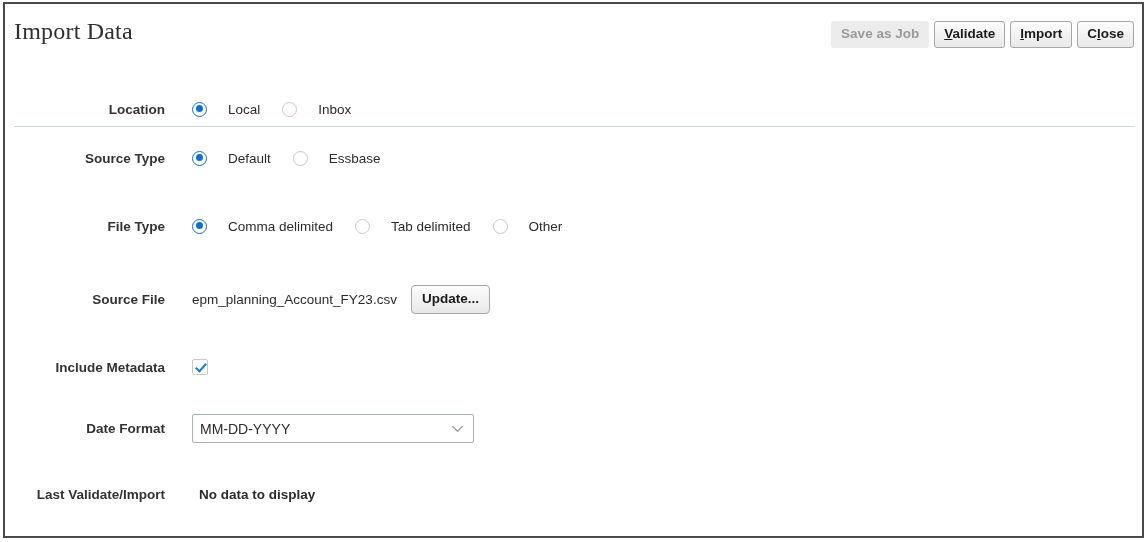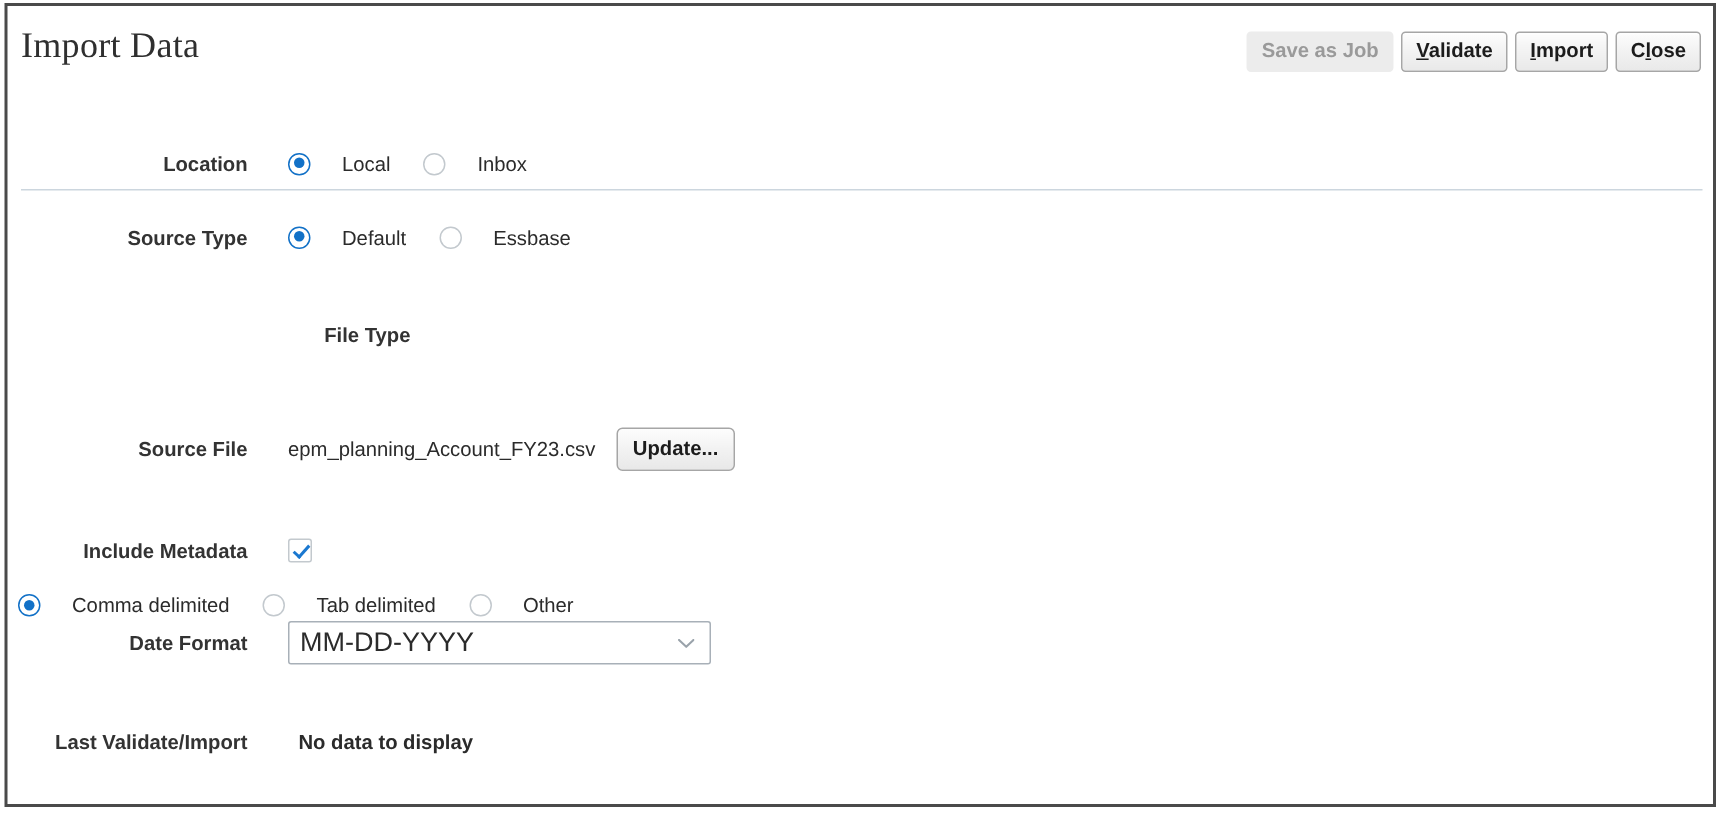--- a/index.html
+++ b/index.html
@@ -106,21 +106,21 @@
   }
   .ctrl {
     margin-left: 7px;
     display: flex;
     align-items: center;
   }
 
   
   .row-location      { position: absolute; left: 0; top: 33px;  }
   .row-sourcetype    { position: absolute; left: 0; top: 82px;  }
-  .row-filetype      { position: absolute; left: 0; top: 150px; flex-direction: column; }
+  .row-filetype      { position: absolute; left: 0; top: 150px; }
   .row-sourcefile    { position: absolute; left: 0; top: 219px; }
   .row-metadata      { position: absolute; left: 0; top: 291px; }
   .row-dateformat    { position: absolute; left: 0; top: 348px; }
   .row-lastvalidate  { position: absolute; left: 0; top: 418px; }
 
   .divider {
     position: absolute;
     left: 9px;
     top: 60px;
     width: 1121px;
@@ -218,21 +218,21 @@
     height: 29px;
     box-sizing: border-box;
     background: #ffffff;
     border: 1px solid #a8b0b8;
     border-radius: 2px;
     display: flex;
     align-items: center;
     cursor: pointer;
   }
   .select-value {
-    font-size: 18px;
+    font-size: 14px;
     color: #2b2b2b;
     padding-left: 7px;
     white-space: nowrap;
   }
   .select-arrow {
     position: absolute;
     right: 10px;
     top: 50%;
     margin-top: -3px;
     width: 11px;

